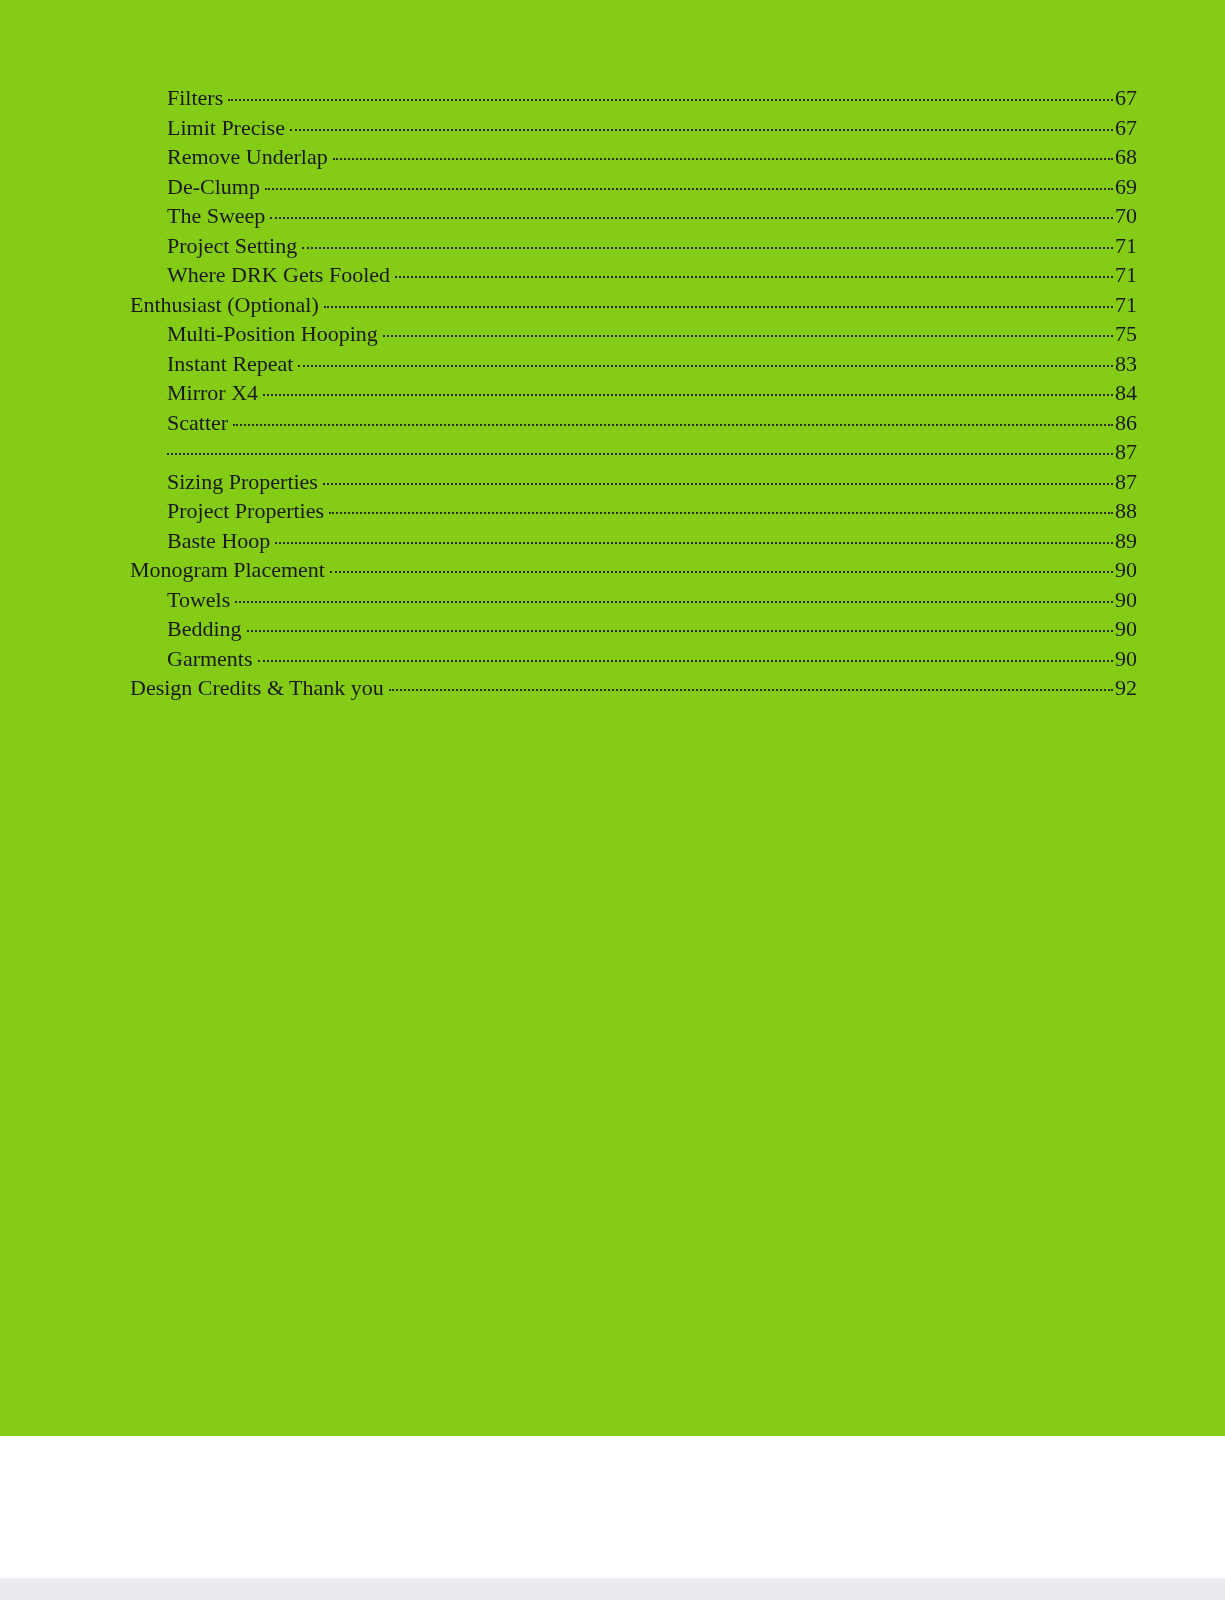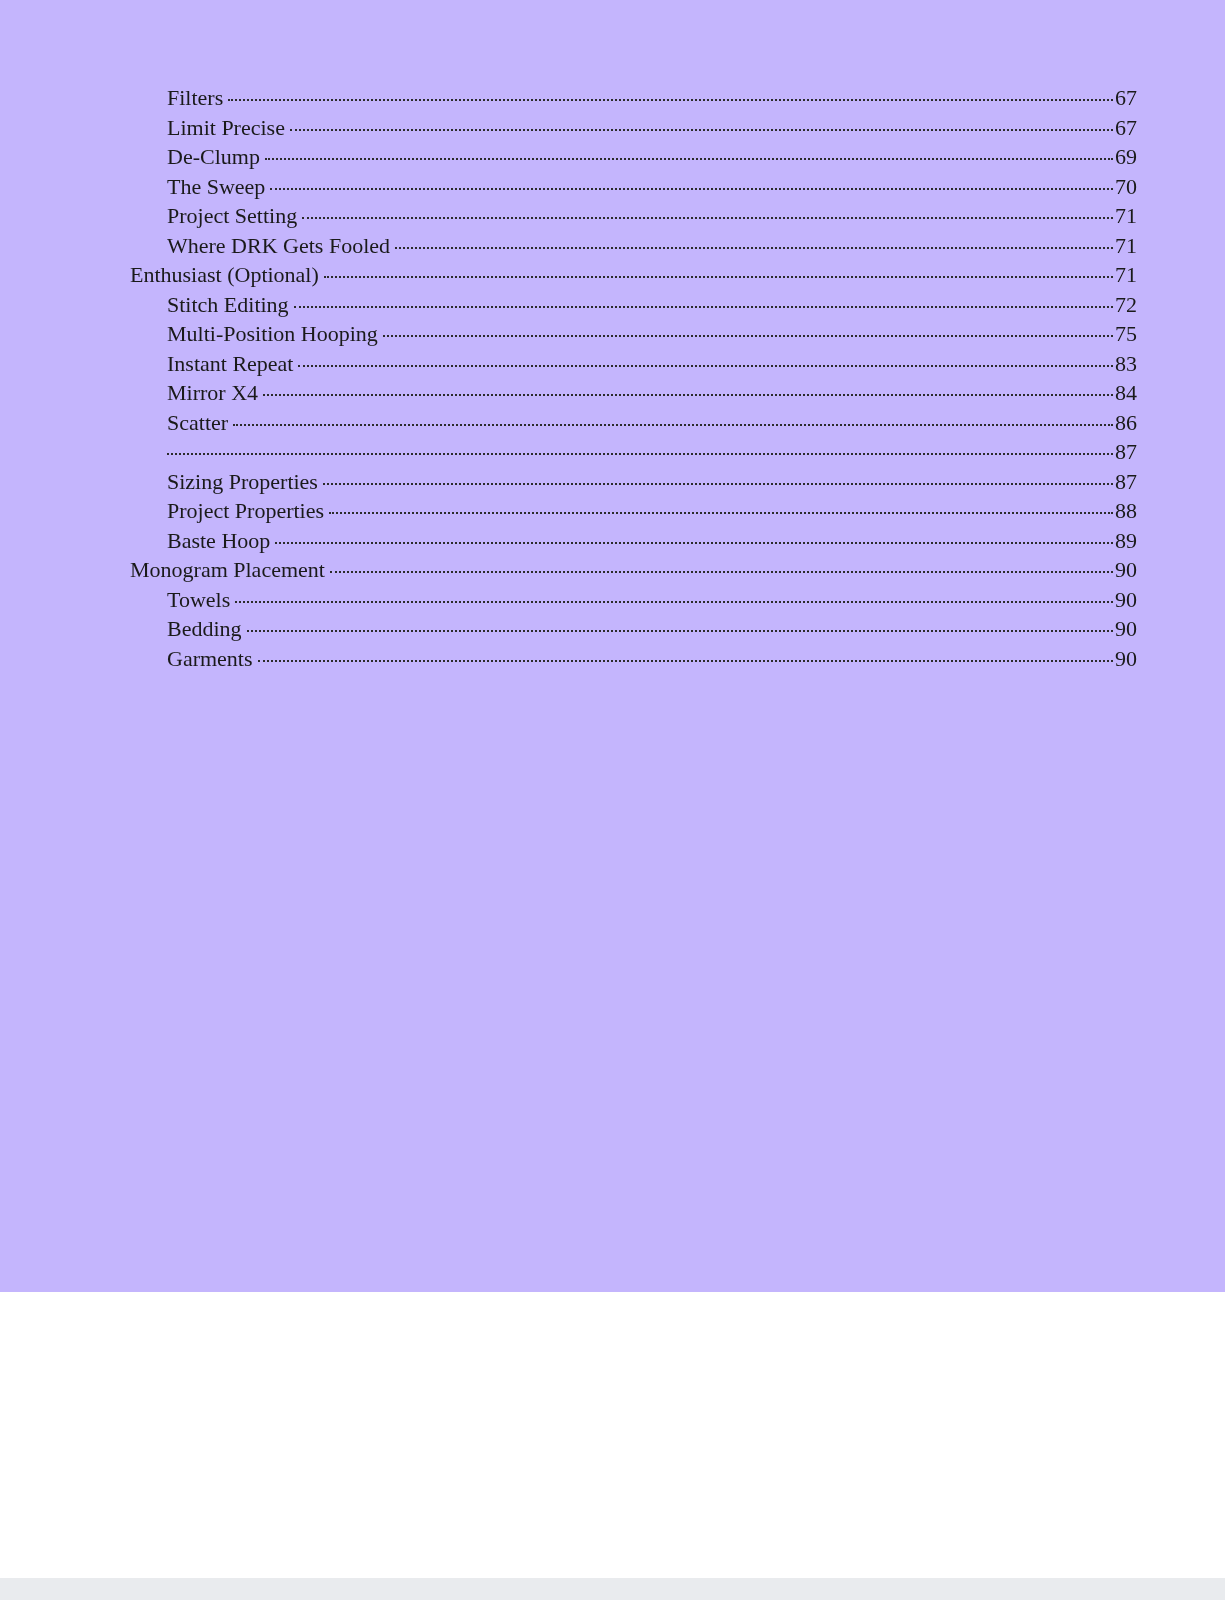--- a/index.html
+++ b/index.html
@@ -13,22 +13,22 @@
     position: relative;
     font-family: "Liberation Serif", serif;
     color: #1a1a1a;
     overflow: hidden;
   }
   .page {
     position: absolute;
     top: 0;
     left: 0;
     width: 1225px;
-    height: 1292px;
-    background: #c4b5fd;
+    height: 1436px;
+    background: #84cc16;
     box-sizing: border-box;
     padding: 83px 88px 0 130px;
   }
   .toc-list {
     display: block;
   }
   .toc-row {
     display: flex;
     align-items: baseline;
     height: 29.5px;
@@ -71,20 +71,25 @@
         <span class="toc-label">Filters</span>
         <span class="toc-leader"></span>
         <span class="toc-page">67</span>
       </div>
       <div class="toc-row level-2">
         <span class="toc-label">Limit Precise</span>
         <span class="toc-leader"></span>
         <span class="toc-page">67</span>
       </div>
       <div class="toc-row level-2">
+        <span class="toc-label">Remove Underlap</span>
+        <span class="toc-leader"></span>
+        <span class="toc-page">68</span>
+      </div>
+      <div class="toc-row level-2">
         <span class="toc-label">De-Clump</span>
         <span class="toc-leader"></span>
         <span class="toc-page">69</span>
       </div>
       <div class="toc-row level-2">
         <span class="toc-label">The Sweep</span>
         <span class="toc-leader"></span>
         <span class="toc-page">70</span>
       </div>
       <div class="toc-row level-2">
@@ -94,25 +99,20 @@
       </div>
       <div class="toc-row level-2">
         <span class="toc-label">Where DRK Gets Fooled</span>
         <span class="toc-leader"></span>
         <span class="toc-page">71</span>
       </div>
       <div class="toc-row level-1">
         <span class="toc-label">Enthusiast (Optional)</span>
         <span class="toc-leader"></span>
         <span class="toc-page">71</span>
-      </div>
-      <div class="toc-row level-2">
-        <span class="toc-label">Stitch Editing</span>
-        <span class="toc-leader"></span>
-        <span class="toc-page">72</span>
       </div>
       <div class="toc-row level-2">
         <span class="toc-label">Multi-Position Hooping</span>
         <span class="toc-leader"></span>
         <span class="toc-page">75</span>
       </div>
       <div class="toc-row level-2">
         <span class="toc-label">Instant Repeat</span>
         <span class="toc-leader"></span>
         <span class="toc-page">83</span>
@@ -159,16 +159,21 @@
       <div class="toc-row level-2">
         <span class="toc-label">Bedding</span>
         <span class="toc-leader"></span>
         <span class="toc-page">90</span>
       </div>
       <div class="toc-row level-2">
         <span class="toc-label">Garments</span>
         <span class="toc-leader"></span>
         <span class="toc-page">90</span>
       </div>
+      <div class="toc-row level-1">
+        <span class="toc-label">Design Credits &amp; Thank you</span>
+        <span class="toc-leader"></span>
+        <span class="toc-page">92</span>
+      </div>
     </div>
 </div>
 
 <div class="page-gap"></div>
 
 </body></html>

